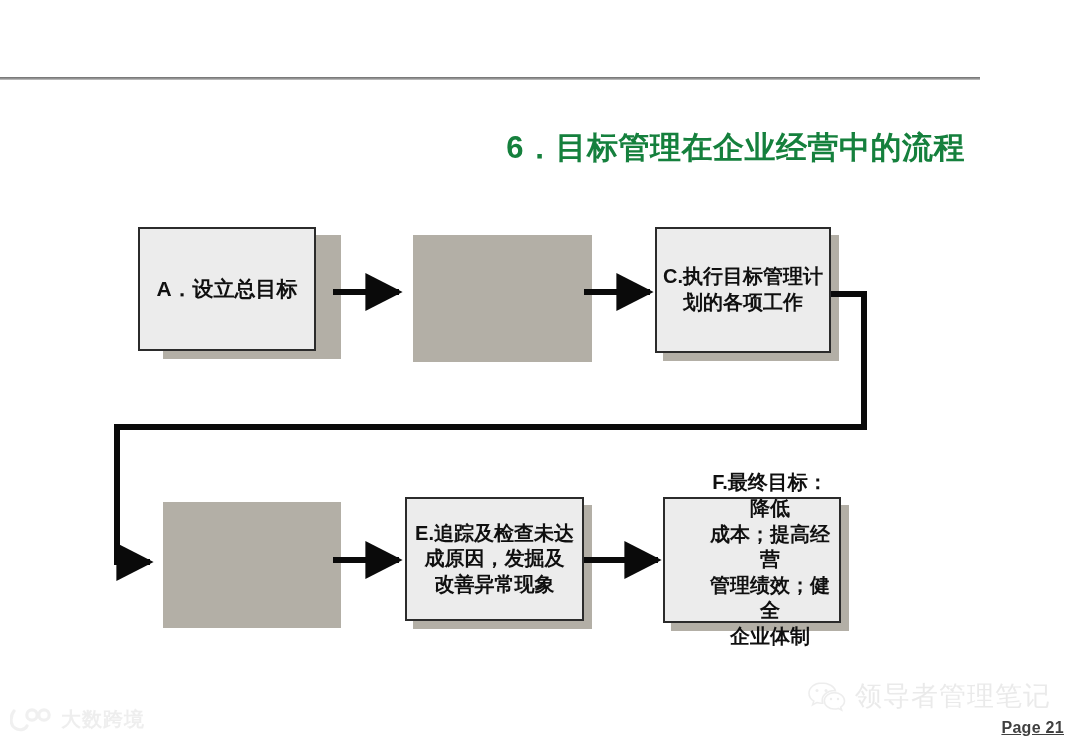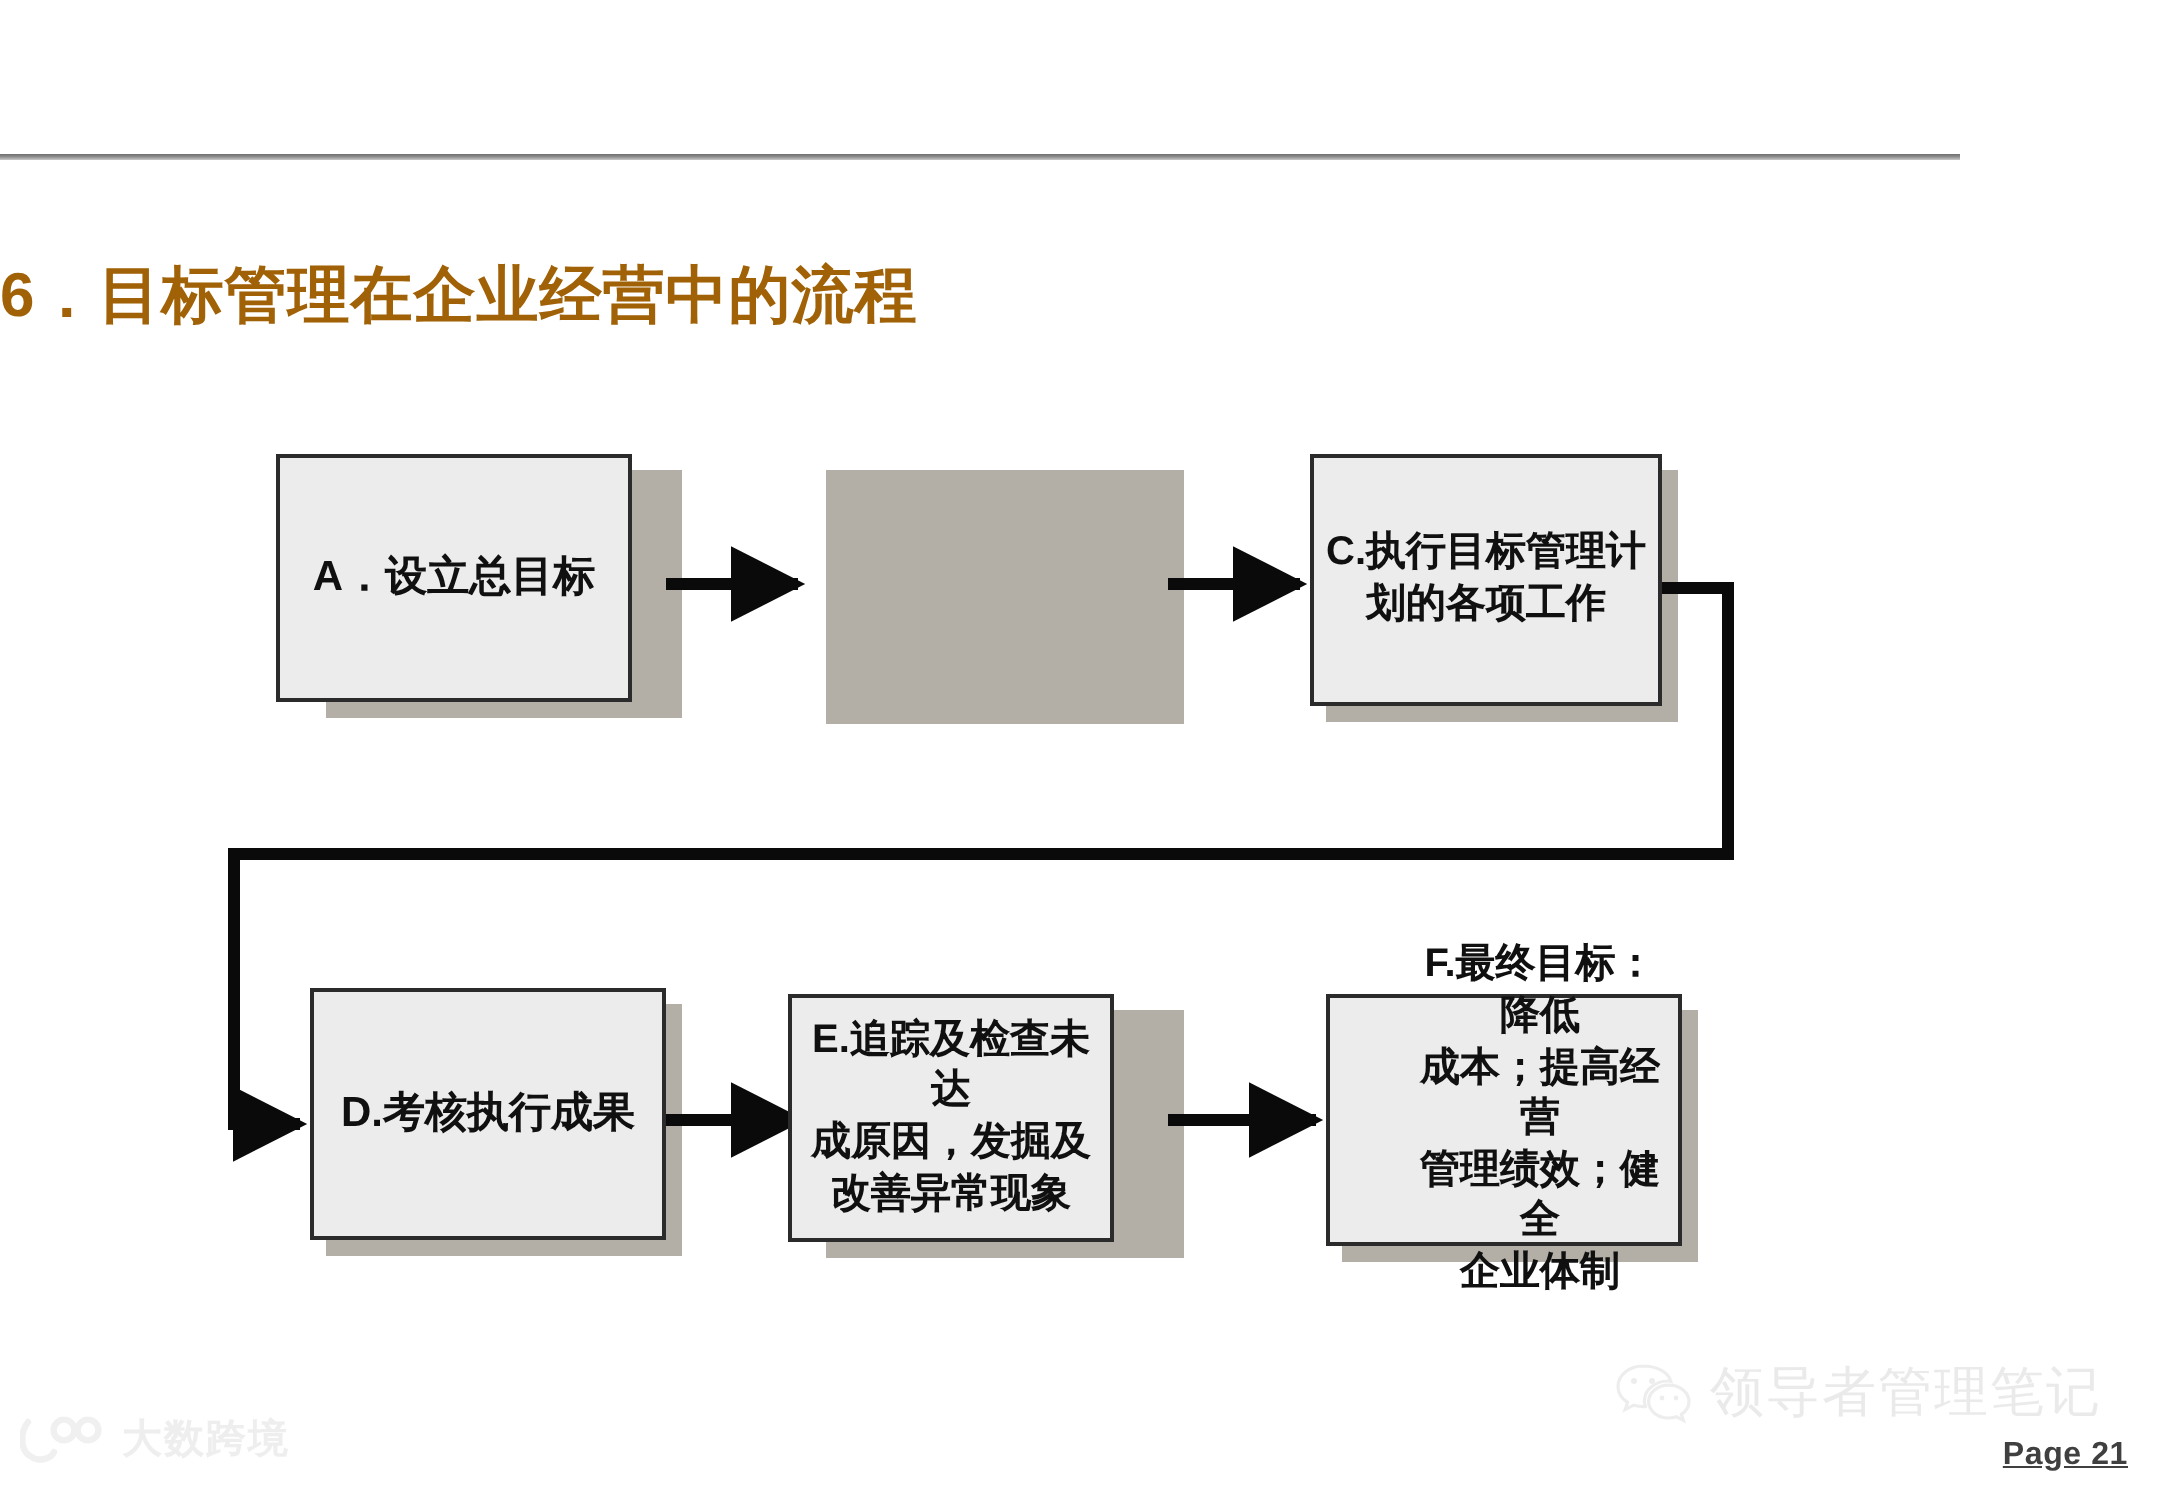--- a/index.html
+++ b/index.html
@@ -31,24 +31,24 @@
     height: 3px;
     background: linear-gradient(to bottom, #6f6f6f 0%, #8c8c8c 45%, #c9c9c9 100%);
   }
 
   
   .slide-title {
     position: absolute;
     left: 0;
     top: 128px;
     width: 965px;
-    text-align: left;
+    text-align: right;
     font-size: 31px;
     font-weight: bold;
-    color: #a16207;
+    color: #15803d;
     letter-spacing: 0.5px;
     line-height: 40px;
     white-space: nowrap;
   }
 
   
   .node {
     position: absolute;
     box-sizing: border-box;
     background: #ececec;
@@ -79,21 +79,21 @@
 
   #node-b { left:405px; top:227px; width:179px; height:127px; font-size:20px; }
   #shadow-b { left:413px; top:235px; width:179px; height:127px; }
 
   #node-c { left:655px; top:227px; width:176px; height:126px; font-size:20px; }
   #shadow-c { left:663px; top:235px; width:176px; height:126px; }
 
   #node-d { left:155px; top:494px; width:178px; height:126px; font-size:21px; }
   #shadow-d { left:163px; top:502px; width:178px; height:126px; }
 
-  #node-e { left:394px; top:497px; width:163px; height:124px; font-size:20px; }
+  #node-e { left:405px; top:497px; width:179px; height:124px; font-size:20px; }
   #shadow-e { left:413px; top:505px; width:179px; height:124px; }
 
   #node-f { left:663px; top:497px; width:178px; height:126px; font-size:20px;padding-left:36px; }
   #shadow-f { left:671px; top:505px; width:178px; height:126px; }
 
   
   #connectors {
     position: absolute;
     left: 0; top: 0;
     width: 1080px;
@@ -187,23 +187,20 @@
 
     <line x1="584" y1="560" x2="658" y2="560" stroke="#0a0a0a" stroke-width="6" marker-end="url(#arrowhead)"></line>
   </svg>
 
   <div class="node" id="node-a">
     <span class="node-label">A．设立总目标</span>
   </div>
   <div class="node" id="node-c">
     <span class="node-label">C.执行目标管理计
 划的各项工作</span>
-  </div>
-  <div class="node" id="node-d">
-    <span class="node-label">D.考核执行成果</span>
   </div>
   <div class="node" id="node-e">
     <span class="node-label">E.追踪及检查未达
 成原因，发掘及
 改善异常现象</span>
   </div>
   <div class="node" id="node-f">
     <span class="node-label">F.最终目标：降低
 成本；提高经营
 管理绩效；健全

